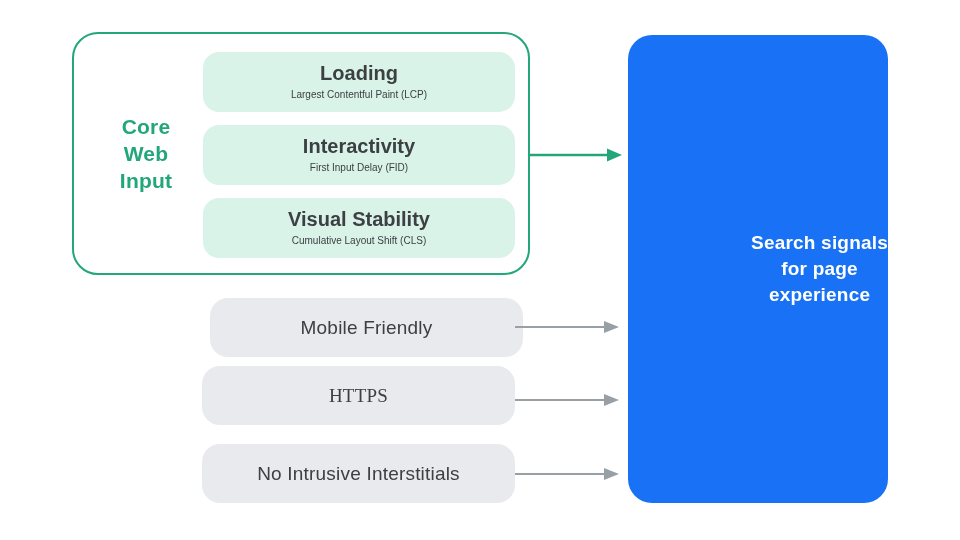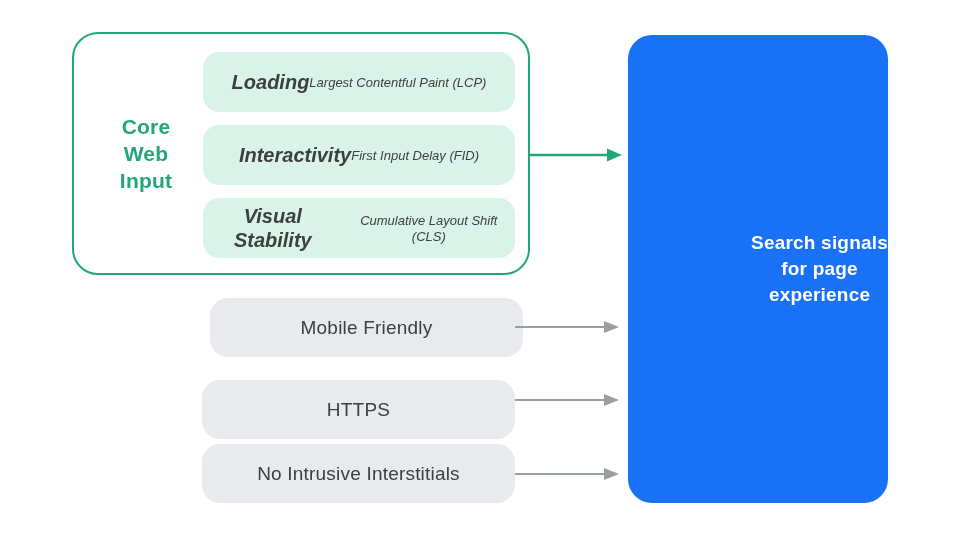--- a/index.html
+++ b/index.html
@@ -46,58 +46,57 @@
     letter-spacing: 0.2px;
   }
   .vital-card {
     position: absolute;
     left: 129px;
     width: 312px;
     height: 60px;
     background: var(--light_green);
     border-radius: 16px;
     display: flex;
-    flex-direction: row;
+    flex-direction: column;
     align-items: center;
     justify-content: center;
     text-align: center;
-    font-style: italic;
   }
   .vital-card.v0 { top: 18px; }
   .vital-card.v1 { top: 91px; }
   .vital-card.v2 { top: 164px; }
   .vital-title {
     color: var(--text_dark);
     font-size: 20px;
     font-weight: 600;
     line-height: 24px;
   }
   .vital-subtitle {
     color: var(--text_dark);
-    font-size: 13px;
+    font-size: 10px;
     font-weight: 400;
     line-height: 16px;
     margin-top: 2px;
   }
 
   
   .signal-card {
     position: absolute;
     left: 202px;
     width: 313px;
     height: 59px;
     background: var(--card_gray);
     border-radius: 18px;
     display: flex;
     align-items: center;
     justify-content: center;
     text-align: center;
   }
   .signal-card.s0 { top: 298px; margin-left: 8px; }
-  .signal-card.s1 { top: 380px; }
+  .signal-card.s1 { top: 366px; font-family: Liberation Serif, serif; }
   .signal-card.s2 { top: 444px; }
   .signal-label {
     color: var(--text_dark);
     font-size: 19px;
     font-weight: 400;
     letter-spacing: 0.2px;
   }
 
   
   .result-card {

